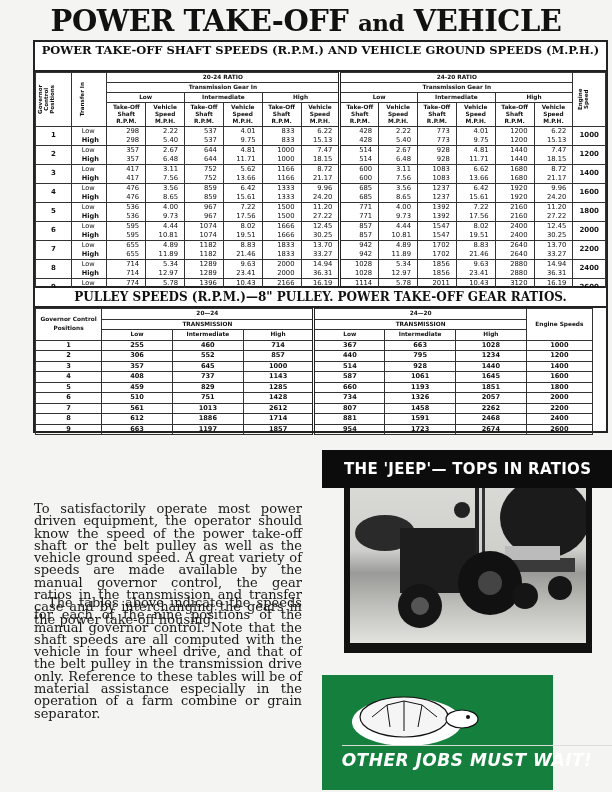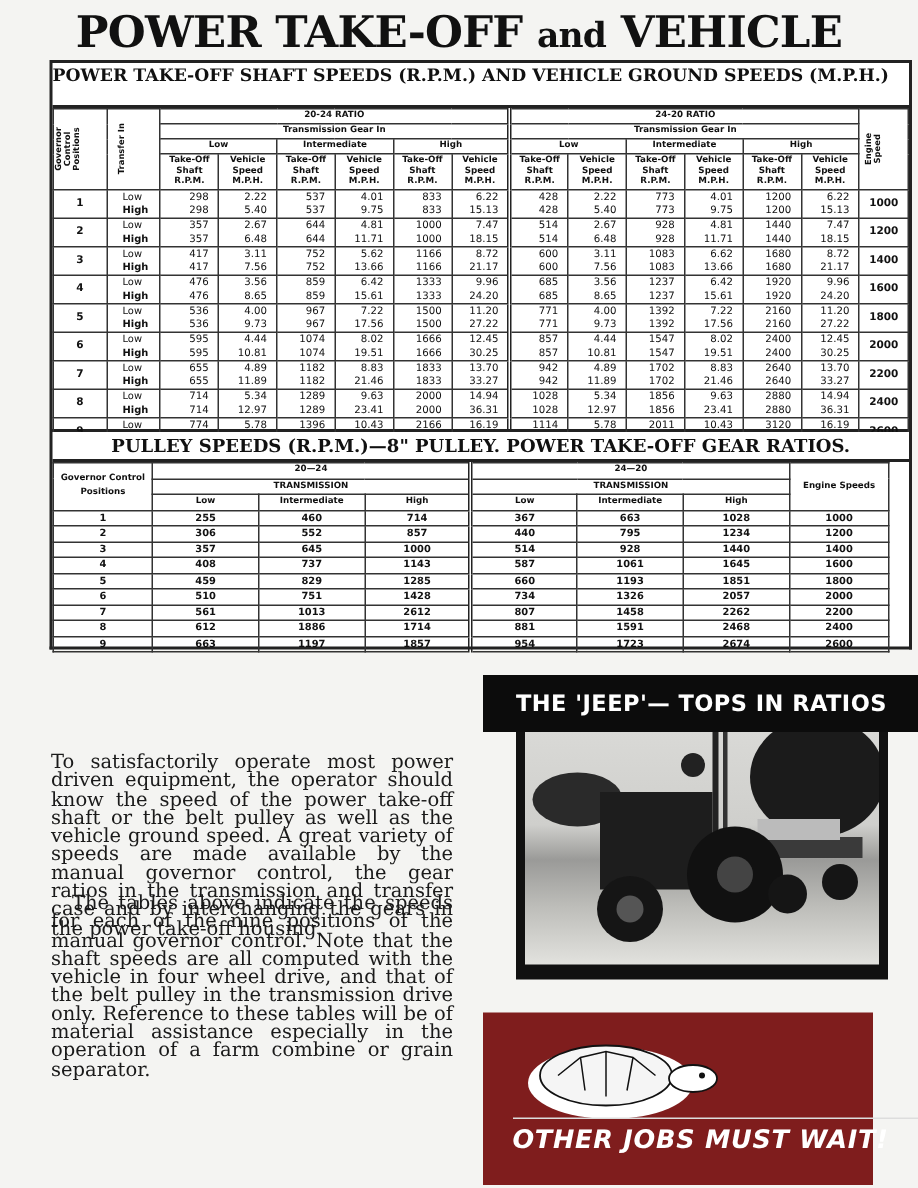--- a/index.html
+++ b/index.html
@@ -12,21 +12,21 @@
     font-family: "DejaVu Serif", serif; font-weight: bold; font-size: 29px; letter-spacing: -0.5px;
     color: #111;
   }
   .title .and { font-size: 23px; }
   
   .box1 {
     position: absolute; left: 33px; top: 40px; width: 575px; height: 248px;
     border: 2px solid #222; background: #fff; box-sizing: border-box;
   }
   .box1-head {
-    font-family: "DejaVu Serif", serif; font-weight: bold;
+    text-align: center; font-family: "DejaVu Serif", serif; font-weight: bold;
     font-size: 11.5px; line-height: 13px; padding-top: 2px; height: 30px; box-sizing: border-box;
     border-bottom: 2px solid #222;
   }
   table { border-collapse: collapse; }
   .t1 { position: absolute; left: 0; top: 30px; width: 571px; table-layout: fixed; }
   .t1 td, .t1 th {
     border: 1px solid #333; padding: 0; text-align: center; font-size: 6.2px; line-height: 7.4px;
     font-weight: bold; overflow: hidden; white-space: nowrap;
   }
   .t1 th { font-size: 5.8px; line-height: 6.8px; }
@@ -76,21 +76,21 @@
   }
   .ad-photo-frame {
     position: absolute; left: 22px; top: 38px; width: 248px; height: 165px; background: #111;
   }
   .ad-photo {
     position: absolute; left: 6px; top: 0; width: 236px; height: 155px;
     background: linear-gradient(180deg, #d9d9d6 0%, #cfcfcc 40%, #9a9a98 55%, #bdbdb9 75%, #e2e2de 100%);
     overflow: hidden;
   }
   .ad-bottom {
-    position: absolute; left: 0; top: 225px; width: 260px; height: 115px; background: #7f1d1d;
+    position: absolute; left: 0; top: 225px; width: 231px; height: 115px; background: #15803d;
   }
   .slogan {
     position: absolute; left: 0; bottom: 20px; width: 290px; text-align: center;
     color: #fff; font-style: italic; font-weight: bold; font-size: 17px; letter-spacing: 0.5px;
     font-family: "DejaVu Sans", sans-serif;
   }
   .ground { position: absolute; left: 20px; top: 70px; width: 270px; height: 1px; background: #ddd; }
 </style>
 </head>
 <body>

